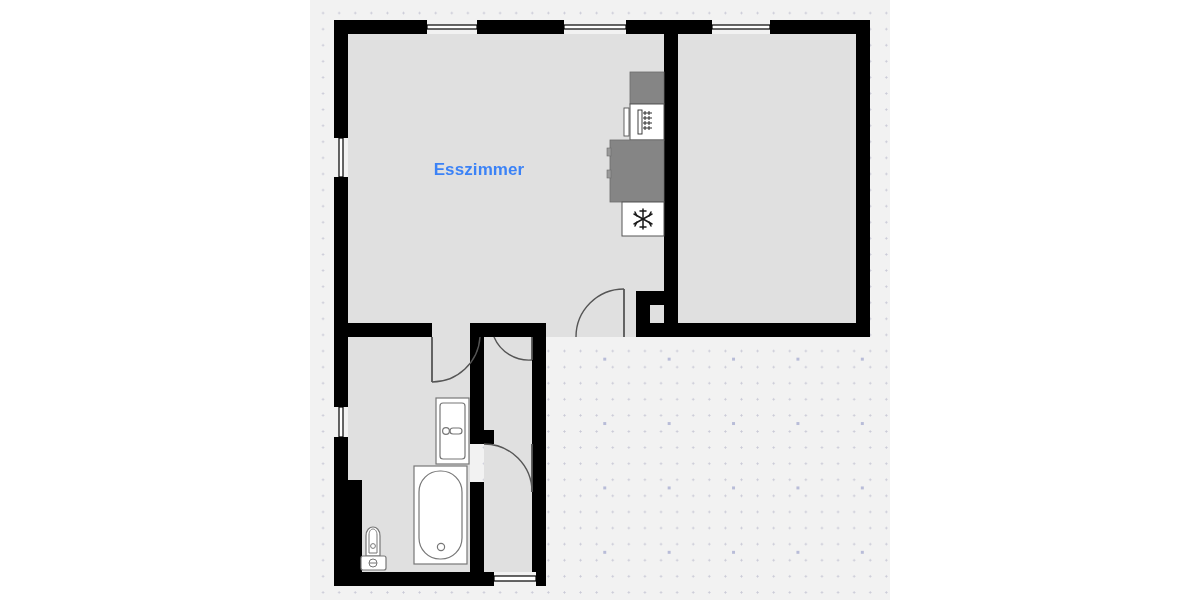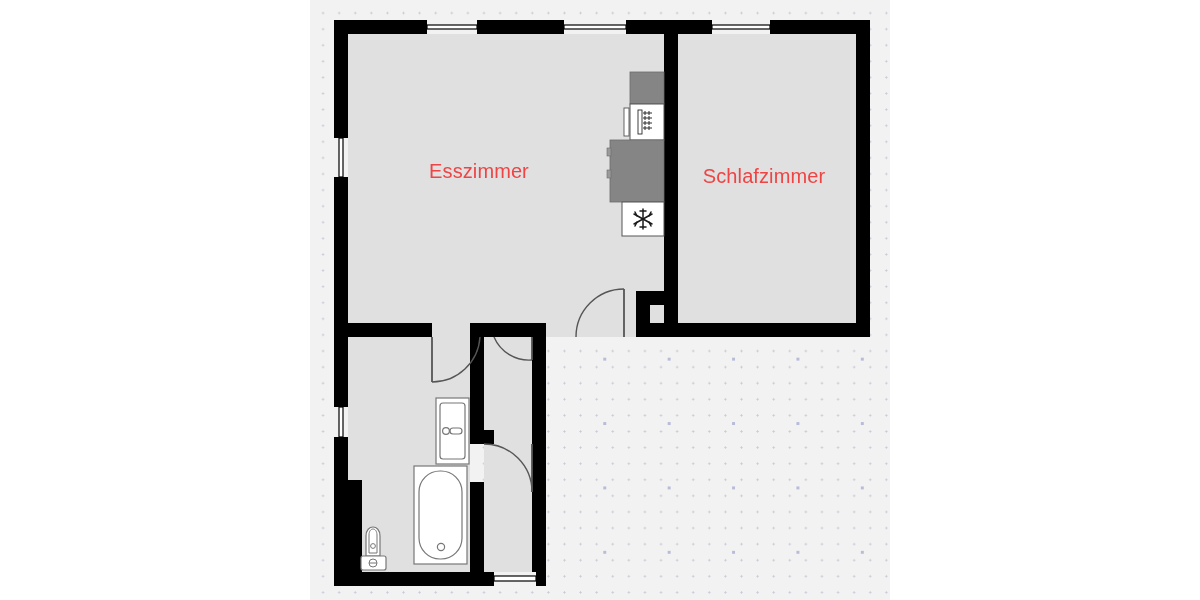--- a/index.html
+++ b/index.html
@@ -32,23 +32,23 @@
   #plan-svg {
     position: absolute;
     left: 0;
     top: 0;
     width: 1200px;
     height: 600px;
   }
   .room-label {
     position: absolute;
     font-family: "Liberation Sans", sans-serif;
-    font-weight: normal;
-    font-size: 20px;
-    color: #ef4444;
+    font-weight: bold;
+    font-size: 17px;
+    color: #3b82f6;
     white-space: nowrap;
     letter-spacing: 0.1px;
     text-align: center;
   }
 </style>
 </head>
 <body>
 
 <div id="floorplan-app">
 
@@ -229,15 +229,14 @@
         <rect x="361" y="556" width="25" height="14" rx="2" fill="#ffffff" stroke="#777777" stroke-width="1.2"></rect>
         <circle cx="373" cy="563" r="4" fill="#ffffff" stroke="#777777" stroke-width="1"></circle>
         <line x1="369" y1="563" x2="377" y2="563" stroke="#777777" stroke-width="1"></line>
       </g>
     </g>
 
   </svg>
 
   <div class="room-label" style="left:379px; top:160px; width:200px;">Esszimmer</div>
 
-  <div class="room-label" style="left:654px; top:165px; width:220px;">Schlafzimmer</div>
 
 </div>
 
 </body></html>

